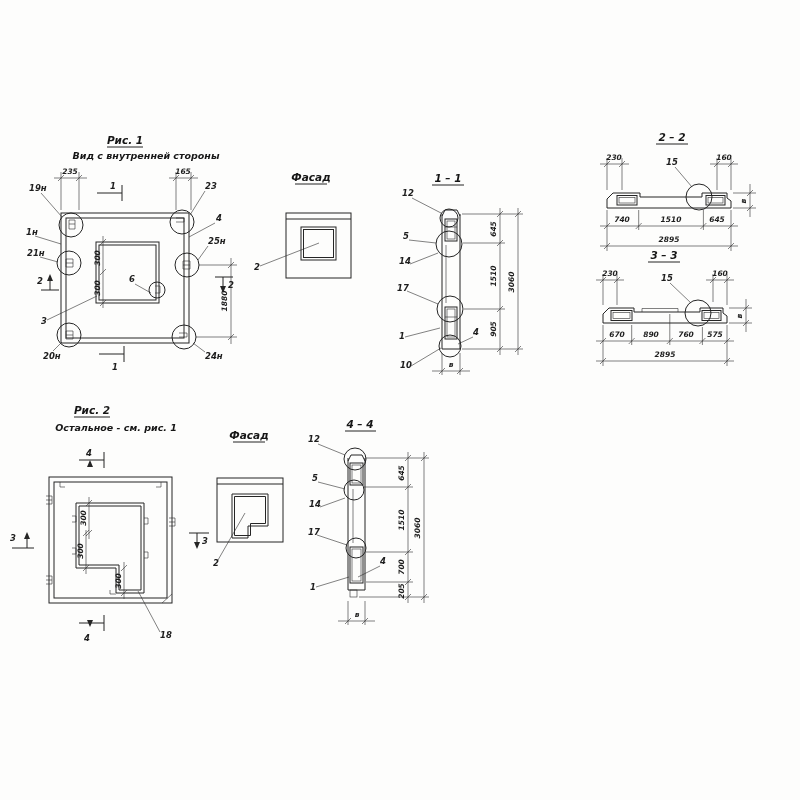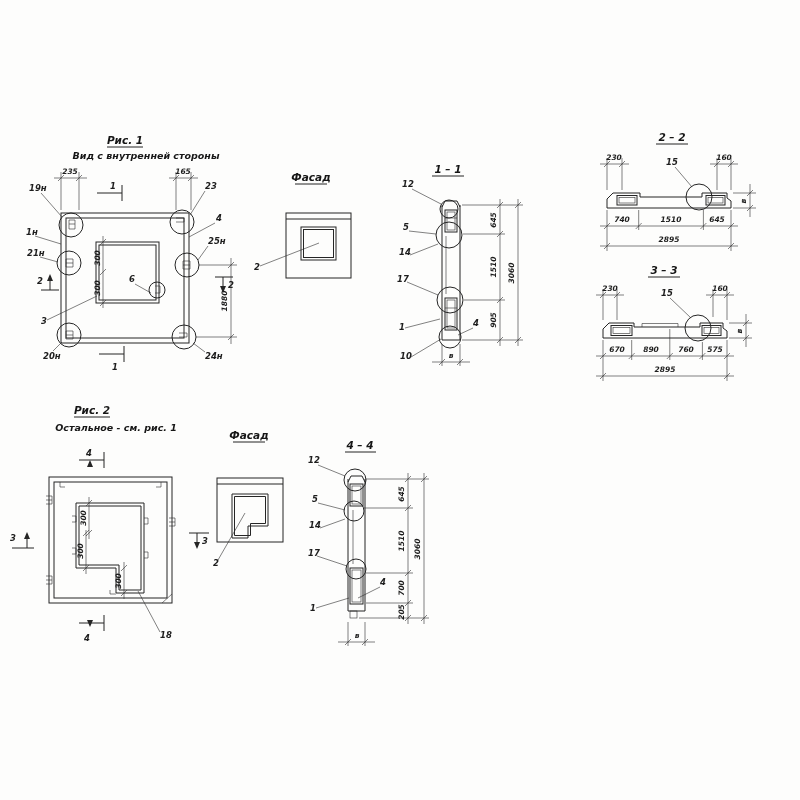--- a/index.html
+++ b/index.html
@@ -131,21 +131,21 @@
     <rect class="ln" x="41" y="48" width="65" height="65"></rect>
     <line class="ln" x1="41" y1="54" x2="106" y2="54"></line>
     <rect class="ln" x="56" y="62" width="35" height="33"></rect>
     <rect class="ln" x="58.5" y="64.5" width="30" height="28"></rect>
   </g>
   <text class="lbl" x="9" y="105">2</text>
   <line class="thin" x1="15" y1="101" x2="74" y2="78"></line>
 </svg>
 </div>
 
-<div class="fig" style="left:390px;top:158px">
+<div class="fig" style="left:390px;top:167px">
 <svg width="155" height="235">
   <text class="ttl mid" x="58" y="15">1 – 1</text>
   <line class="ln" x1="42" y1="18" x2="74" y2="18"></line>
   <g>
     <line class="ln" x1="52" y1="47" x2="52" y2="182"></line>
         <line class="ln" x1="70" y1="47" x2="70" y2="182"></line>
     <path class="ln" d="M52 49 L55 43 L67 43 L70 49"></path>
     <line class="ln" x1="52" y1="182" x2="70" y2="182"></line>
     <rect class="ln" x="55" y="52" width="12" height="22"></rect>
         <rect class="thin" x="57" y="54" width="8" height="18"></rect>
@@ -254,21 +254,21 @@
     <text class="dim mid" x="77" y="102">1510</text>
     <text class="dim mid" x="123" y="102">645</text>
     <line class="thin" x1="6" y1="126" x2="144" y2="126"></line>
     <line class="thin" x1="10" y1="129" x2="16" y2="123"></line>
         <line class="thin" x1="134" y1="129" x2="140" y2="123"></line>
     <text class="dim mid" x="75" y="122">2895</text>
   </g>
 </svg>
 </div>
 
-<div class="fig" style="left:590px;top:255px">
+<div class="fig" style="left:590px;top:240px">
 <svg width="210" height="140">
   <text class="ttl mid" x="74" y="19">3 – 3</text>
   <line class="ln" x1="58" y1="22" x2="90" y2="22"></line>
   <g>
     <path class="ln" d="M13 83 V74 L19 68 H44 V72 H110 V68 H133 V73 L137 76 V83 Z"></path>
     <line class="thin" x1="52" y1="72" x2="52" y2="68.5"></line>
         <line class="thin" x1="52" y1="68.5" x2="88" y2="68.5"></line>
         <line class="thin" x1="88" y1="72" x2="88" y2="68.5"></line>
     <rect class="ln" x="21" y="70.5" width="21" height="10"></rect>
         <rect class="thin" x="23" y="72.5" width="17" height="6"></rect>
@@ -395,21 +395,21 @@
     <rect class="ln" x="12" y="53" width="66" height="64"></rect>
     <line class="ln" x1="12" y1="59" x2="78" y2="59"></line>
     <path class="ln" d="M27 69 H63 V101 H43 V113 H27 Z"></path>
     <path class="ln" d="M29.5 71.5 H60.5 V98.5 H45.5 V110.5 H29.5 Z"></path>
   </g>
   <text class="lbl" x="8" y="141">2</text>
   <line class="thin" x1="13" y1="135" x2="40" y2="88"></line>
 </svg>
 </div>
 
-<div class="fig" style="left:300px;top:436px">
+<div class="fig" style="left:300px;top:415px">
 <svg width="145" height="225">
   <text class="ttl mid" x="60" y="13">4 – 4</text>
   <line class="ln" x1="45" y1="16" x2="76" y2="16"></line>
   <g>
     <line class="ln" x1="48" y1="43" x2="48" y2="175"></line>
         <line class="ln" x1="65" y1="43" x2="65" y2="175"></line>
     <path class="ln" d="M48 46 L51 40 L62 40 L65 46"></path>
     <line class="ln" x1="48" y1="175" x2="65" y2="175"></line>
     <rect class="ln" x="50" y="48" width="13" height="22"></rect>
         <rect class="thin" x="52" y="50" width="9" height="18"></rect>

